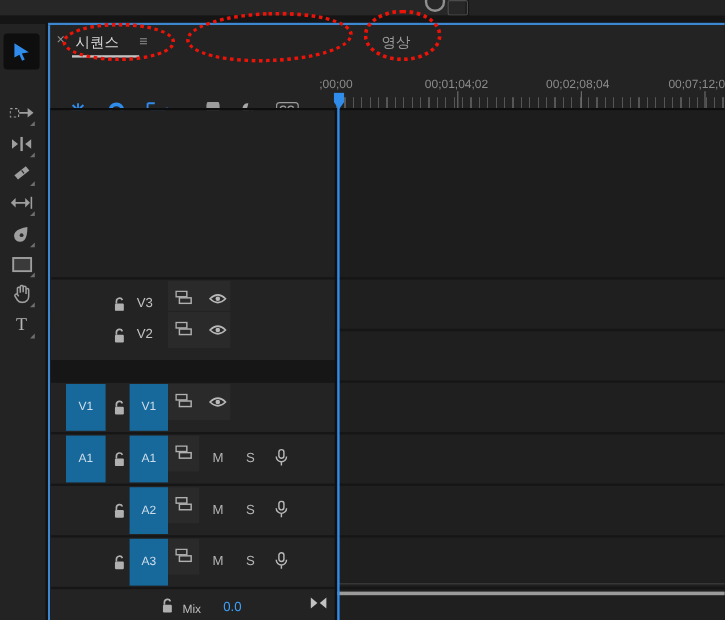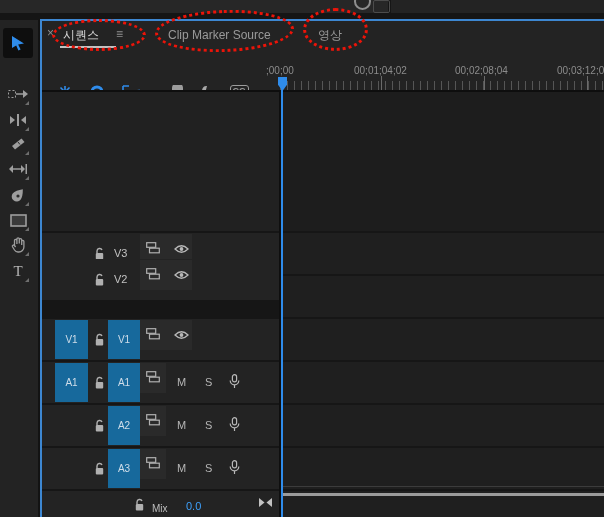--- a/index.html
+++ b/index.html
@@ -150,21 +150,20 @@
   </div>
 </div>
 <div class="abs tools-seam"></div>
 
 <div class="abs panel">
 
   <span class="abs tab-x">×</span>
   <span class="abs tab active" style="left:21px;top:7px">시퀀스</span>
   <div class="abs tab-underline"></div>
   <span class="abs menu-ic">≡</span>
-  <span class="abs tab" style="left:126px;top:7px">Clip Marker Source</span>
   <span class="abs tab" style="left:276px;top:7px">영상</span>
 
 
   <div class="tbicon" style="left:14px">
     <svg width="18" height="16" viewBox="0 0 18 16">
       <g stroke="#2f8ceb" stroke-width="1.6">
         <line x1="7" y1="1" x2="7" y2="13"></line>
           <line x1="1" y1="7" x2="13" y2="7"></line>
         <line x1="2.5" y1="2.5" x2="11.5" y2="11.5"></line>
           <line x1="11.5" y1="2.5" x2="2.5" y2="11.5"></line>
@@ -195,21 +194,21 @@
       <path d="M11 1 a4.4 4.4 0 0 0 -4.6 6 L1.6 11.8 a2 2 0 0 0 2.9 2.9 L9.3 9.9 a4.4 4.4 0 0 0 6 -4.6 L12.6 8 L9.9 5.3 Z" fill="#a8a8a8"></path>
     </svg>
   </div>
   <div class="tbicon" style="left:186px">
     <span class="cc-badge">CC</span>
   </div>
 
   <span class="rlabel" style="left:224px">;00;00</span>
   <span class="rlabel" style="left:312px">00;01;04;02</span>
   <span class="rlabel" style="left:413px">00;02;08;04</span>
-  <span class="rlabel" style="left:515px">00;03;12;0</span>
+  <span class="rlabel" style="left:515px">00;07;12;0</span>
   <div class="abs ticks"></div>
   <div class="majortick" style="left:339px"></div>
   <div class="majortick" style="left:442px"></div>
   <div class="majortick" style="left:545px"></div>
   <div class="abs hdr-div"></div>
 
   <div class="abs trackarea"></div>
   <div class="abs empty-hdr"></div>
   <div class="abs empty-cnt"></div>
 

